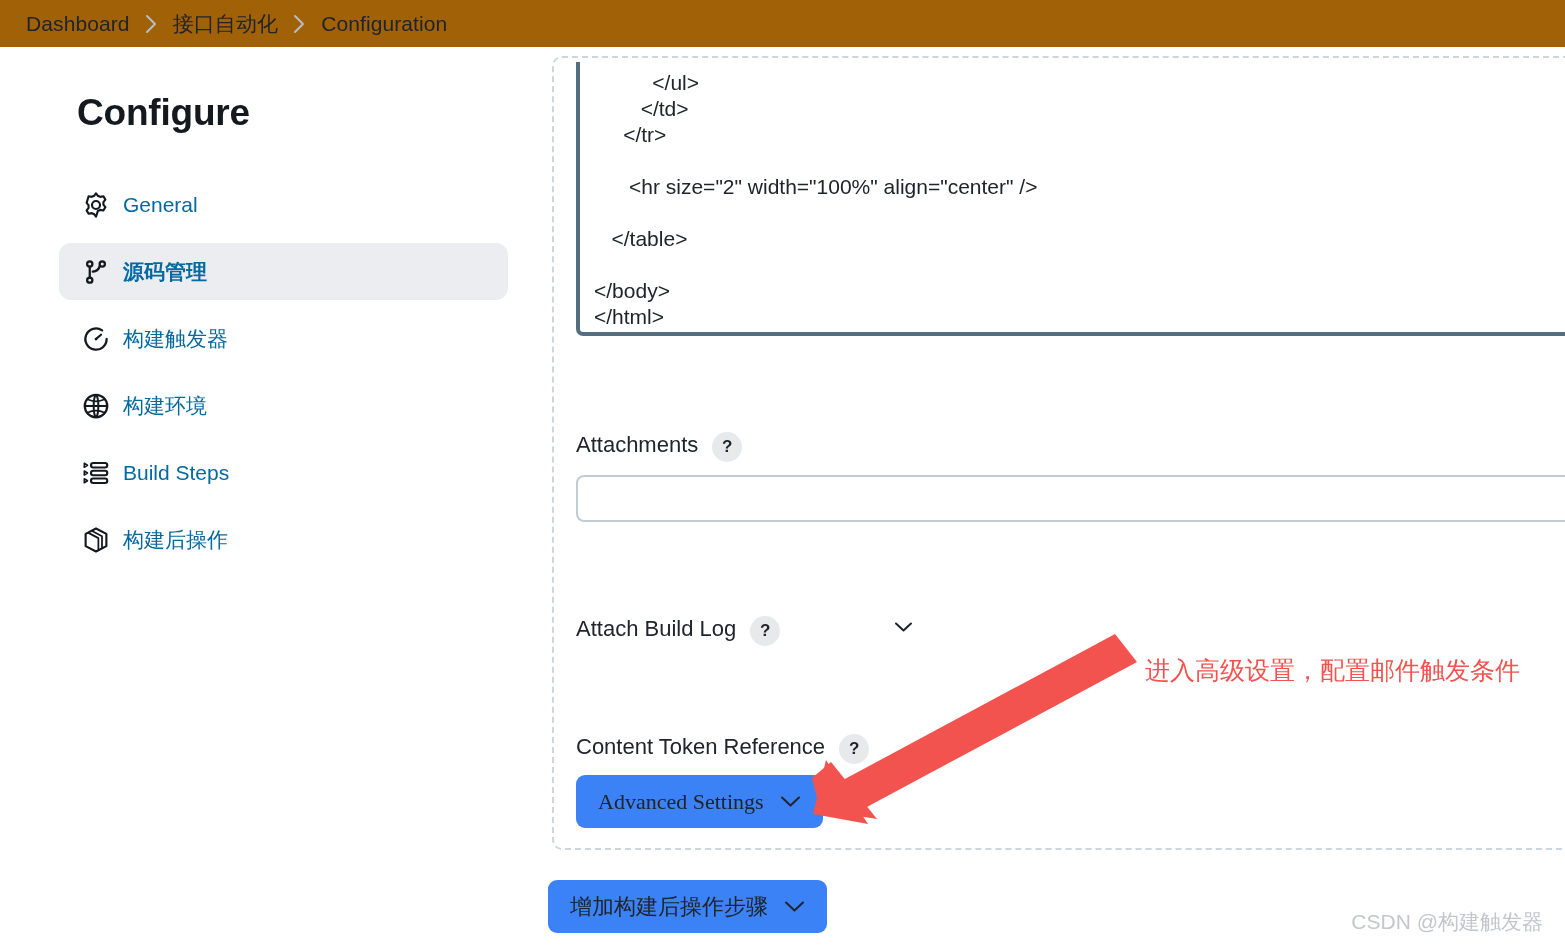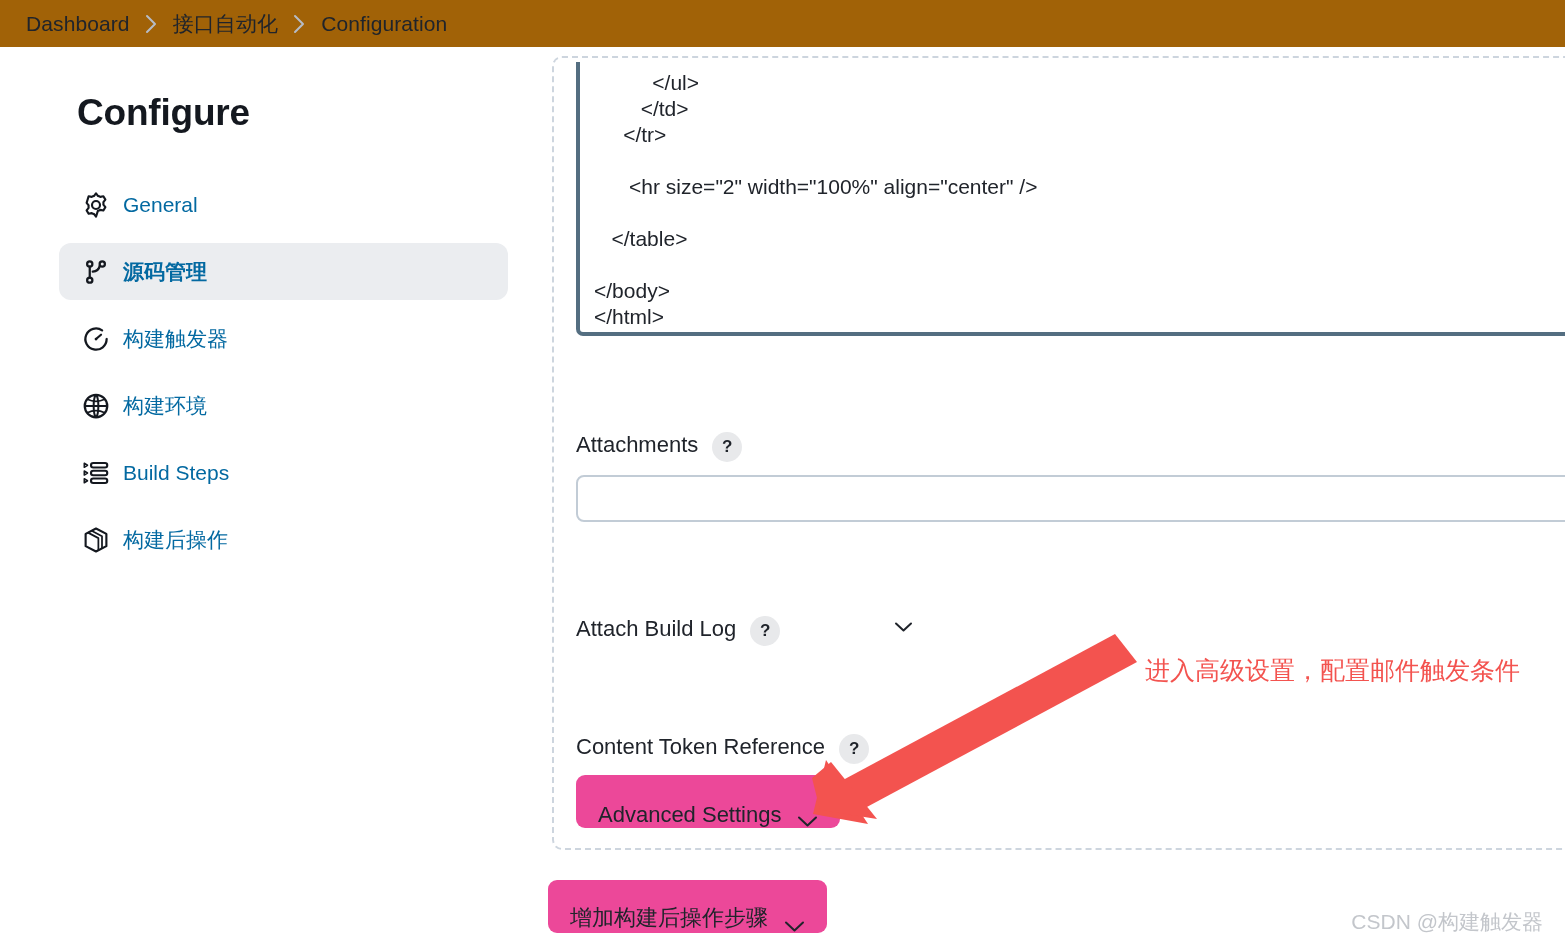--- a/index.html
+++ b/index.html
@@ -211,28 +211,28 @@
     position: absolute;
     right: 11px;
     top: 8px;
     pointer-events: none;
     color: #20242b;
   }
 
   
   .pill-button {
     display: inline-flex;
-    align-items: flex-end;
-    background: #ec4899;
+    align-items: center;
+    background: #3b82f6;
     border: none;
     border-radius: 9px;
     height: 53px;
     padding: 0 22px;
     cursor: pointer;
-    font-family: Liberation Sans, sans-serif;
+    font-family: Liberation Serif, serif;
   }
   .pill-button .pill-label {
     font-size: 22px;
     color: #20242b;
     white-space: nowrap;
   }
   .pill-button .pill-chevron {
     margin-left: 16px;
     display: flex;
     align-items: center;

